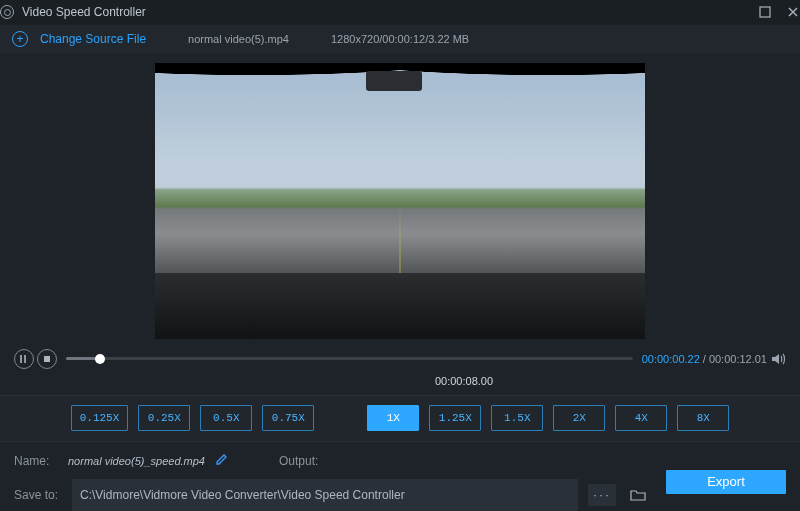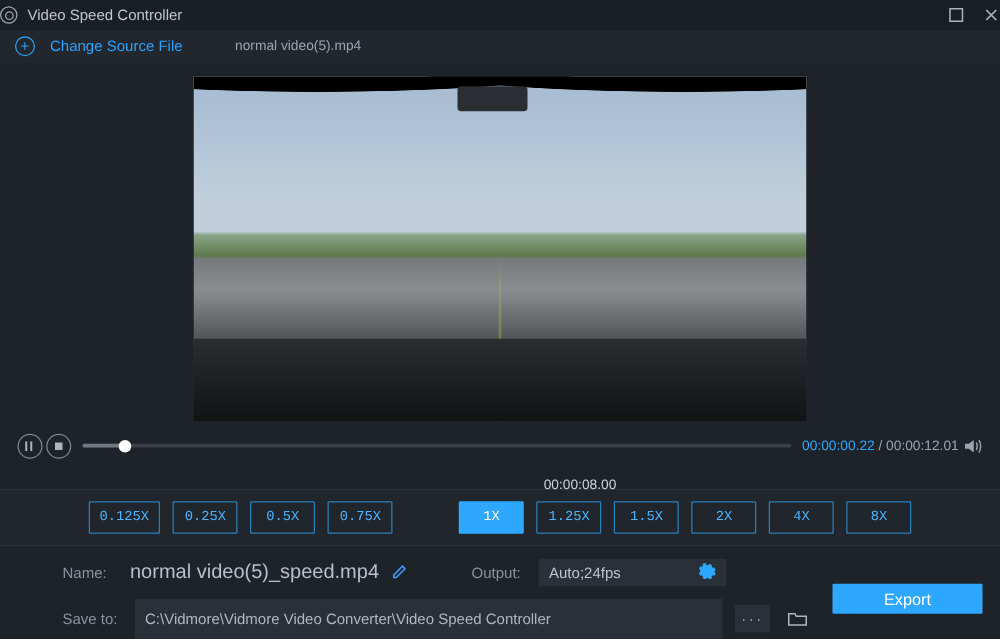--- a/index.html
+++ b/index.html
@@ -92,21 +92,21 @@
   .track .thumb { position: absolute; top: 50%; transform: translate(-50%,-50%);
     width: 10px; height: 10px; background: #fff; border-radius: 50%; left: 6%; }
   .time-cur { color: #2ea8ff; font-size: 11px; }
   .time-dur { color: #9aa3af; font-size: 11px; }
   .vol-icon { width: 16px; height: 16px; cursor: pointer; }
   .marker-row {
     height: 24px; position: relative; background: #1e2329;
     border-bottom: 1px solid #2a3037;
   }
   .marker-label {
-    position: absolute; top: 12px; left: 58%; transform: translateX(-50%);
+    position: absolute; top: 2px; left: 58%; transform: translateX(-50%);
     font-size: 11px; color: #cfd5dd;
   }
   .speed-row {
     height: 48px; display: flex; align-items: center; justify-content: center;
     gap: 10px; background: #21262c; font-family: Liberation Mono, monospace;
   }
   .speed-btn {
     min-width: 52px; height: 26px; padding: 0 8px;
     border: 1px solid #2b7fb8; color: #49b4ff;
     display: flex; align-items: center; justify-content: center;
@@ -114,21 +114,21 @@
     border-radius: 1px;
   }
   .speed-btn.active { background: #2ea8ff; color: #fff; border-color: #2ea8ff; margin-left: 43px; }
   .bottom {
     flex: 1; padding: 10px 14px 0; background: #1e2329;
     display: flex; flex-direction: column; gap: 10px;
     border-top: 1px solid #2a3037;
   }
   .row { display: flex; align-items: center; gap: 10px; }
   .lbl { color: #8b929c; font-size: 12px; min-width: 44px; }
-  .val-text { color: #b7bfca; font-size: 16px; }
+  .val-text { color: #b7bfca; font-size: 11px; font-style: italic; }
   .edit-icon { color: #3a9cff; cursor: pointer; }
   .select-box {
     background: #2a3037; height: 22px; display: flex; align-items: center;
     padding: 0 8px; gap: 10px; min-width: 150px; justify-content: space-between;
   }
   .gear { color: #2ea8ff; cursor: pointer; }
   .path-box {
     background: #2a3037; height: 22px; flex:1; display: flex; align-items: center;
     padding: 16px 8px; color: #aeb6c1; font-size: 12px;
   }
@@ -142,21 +142,21 @@
     cursor: pointer; color: #aeb6c1;
   }
   .export-btn {
     margin-left: auto; width: 120px; height: 24px;
     background: #2ea8ff; color: #fff; font-size: 13px;
     display: flex; align-items: center; justify-content: center;
     cursor: pointer; border-radius: 1px;
     align-self: center;
   }
   .bottom-wrap { display:flex; gap:16px; align-items:flex-start; }
-  .bottom-left { flex:1; display:flex; flex-direction:column; gap:10px;margin-left:36px; }
+  .bottom-left { flex:1; display:flex; flex-direction:column; gap:10px; }
 </style>
 </head>
 <body>
 
 <div class="titlebar">
   <span class="app-icon"></span>
   <span class="title-text">Video Speed Controller</span>
   <div class="window-controls">
     <span class="win-btn">
       <svg width="12" height="12" viewBox="0 0 12 12">
@@ -170,20 +170,23 @@
     </span>
   </div>
 </div>
 
 <div class="srcbar">
   <span class="plus-icon">+</span>
   <span class="change-source">Change Source File</span>
   <span style="width:18px"></span>
   <span class="src-meta">normal video(5).mp4</span>
   <span style="width:18px"></span>
+  <span class="src-meta">
+    <span>1280x720</span>/<span>00:00:12</span>/<span>3.22 MB</span>
+  </span>
 </div>
 
 <div class="video-area">
   <div class="video-frame">
     <div class="windshield-top"></div>
     <div class="mirror"></div>
     <div class="road-center"></div>
     <div class="dash"></div>
   </div>
 </div>
@@ -237,28 +240,20 @@
       <div class="row">
         <span class="lbl">Name:</span>
         <span class="val-text">normal video(5)_speed.mp4</span>
         <span class="edit-icon">
           <svg width="14" height="14" viewBox="0 0 14 14" stroke="currentColor" fill="none" stroke-width="1.3">
               <path d="M2 10l7-7 2 2-7 7H2v-2zM9 3l2 2"></path>
             </svg>
         </span>
         <span style="width:30px"></span>
         <span class="lbl">Output:</span>
-        <div class="select-box">
-          <span>Auto;24fps</span>
-          <span class="gear">
-            <svg width="14" height="14" viewBox="0 0 14 14" fill="currentColor">
-                <path d="M7 9.2A2.2 2.2 0 107 4.8a2.2 2.2 0 000 4.4zm5.4-2.2l1.1-.9-.9-2.2-1.4.3a5 5 0 00-.9-.9l.3-1.4-2.2-.9-.9 1.1a5 5 0 00-1.3 0L5.3.1 3.1 1l.3 1.4a5 5 0 00-.9.9L1.1 3 .2 5.2l1.1.9a5 5 0 000 1.3L.2 8.3l.9 2.2 1.4-.3c.3.3.6.6.9.9l-.3 1.4 2.2.9.9-1.1a5 5 0 001.3 0l.9 1.1 2.2-.9-.3-1.4c.3-.3.6-.6.9-.9l1.4.3.9-2.2-1.1-.9a5 5 0 000-1.3z"></path>
-              </svg>
-          </span>
-        </div>
       </div>
       <div class="row">
         <span class="lbl" style="min-width:48px">Save to:</span>
         <div class="path-box">
           <span>C:\Vidmore\Vidmore Video Converter\Video Speed Controller</span>
         </div>
         <div class="dots-btn">···</div>
         <div class="folder-btn">
           <svg width="16" height="14" viewBox="0 0 16 14" fill="none" stroke="currentColor" stroke-width="1.2">
               <path d="M1 3h5l1 2h8v7H1V3z"></path>

